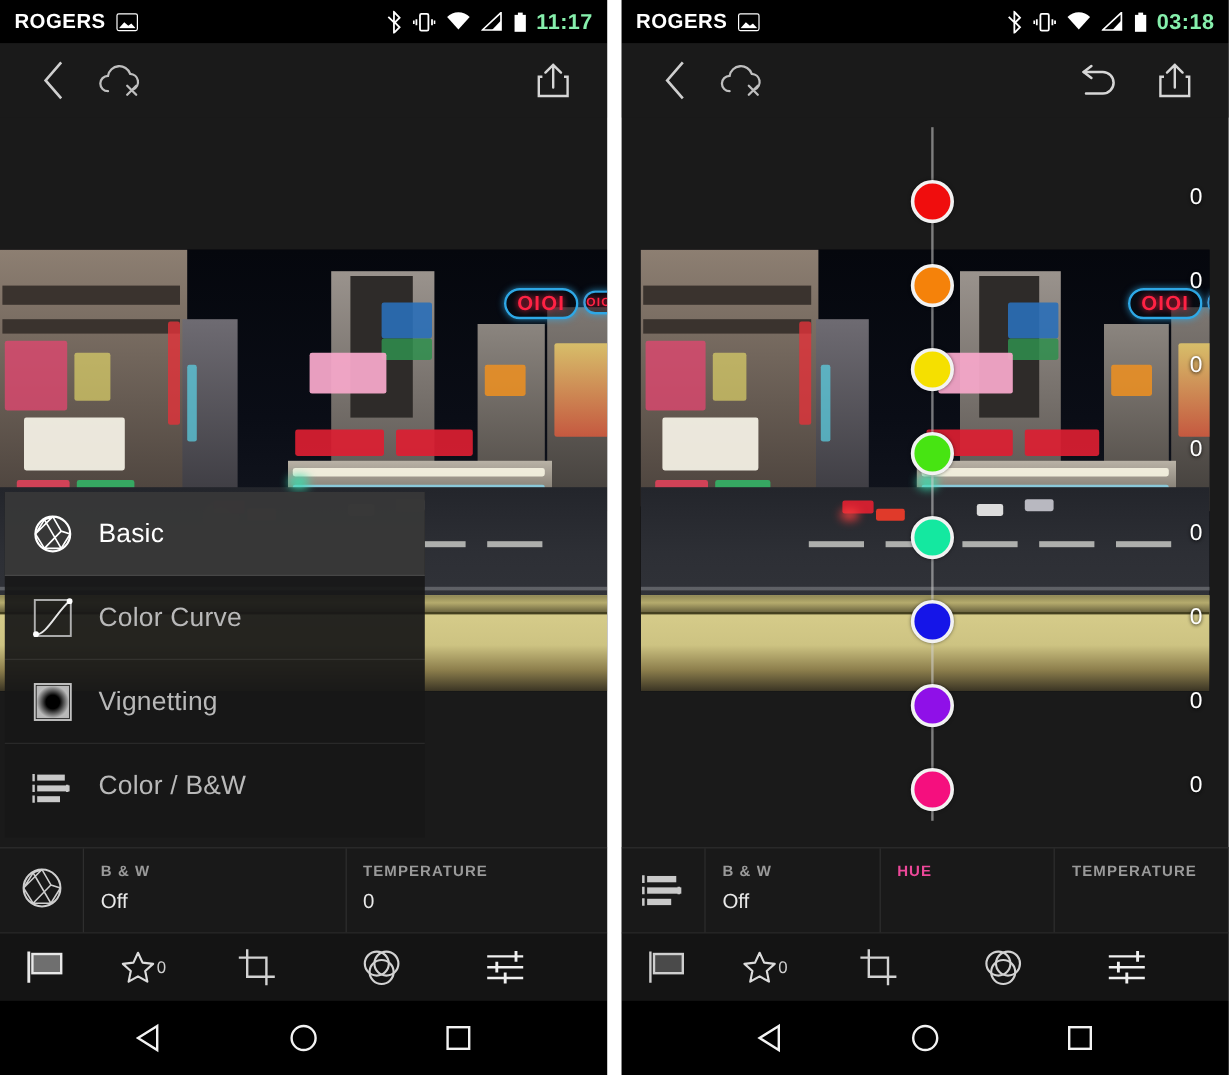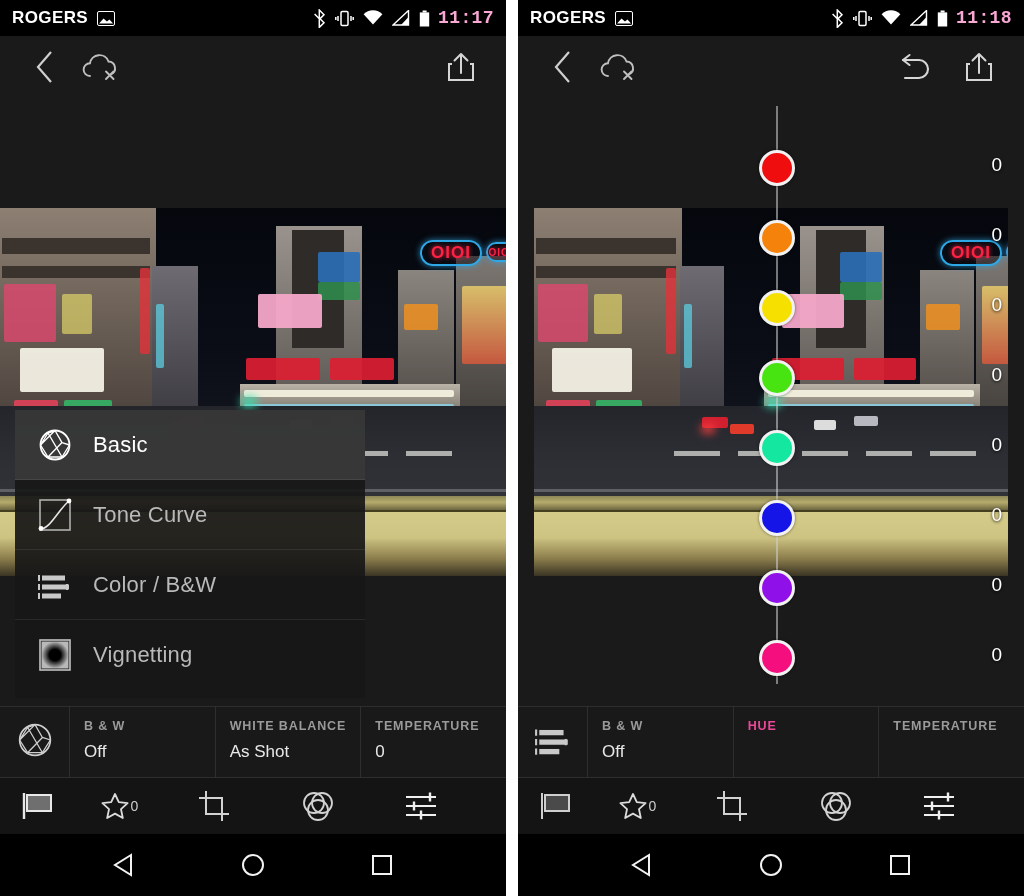--- a/index.html
+++ b/index.html
@@ -33,21 +33,21 @@
     margin-left:9px; position:relative; overflow:hidden; flex:0 0 auto;
   }
   .sb-photo-icon::after{
     content:""; position:absolute; left:1px; bottom:1px; width:14px; height:7px;
     background:#fff;
     clip-path:polygon(0% 100%, 32% 28%, 56% 72%, 74% 44%, 100% 100%);
   }
   .sb-spacer{flex:1;}
   .sb-icons{display:flex; align-items:center; gap:9px;}
   .sb-ic{ display:block; }
-  .clock{ font-size:18px; font-weight:bold; margin-left:8px; color:#f9a8d4;font-family:Liberation Mono, monospace;}
+  .clock{ font-size:18px; font-weight:bold; margin-left:8px; color:#86efac;}
 
   
   .topbar {
     height:62px; display:flex; align-items:center; padding:0 22px;
     background:#1a1a1a; position:relative;
   }
   .tb-btn { width:46px; height:46px; display:flex; align-items:center; justify-content:center; }
   .tb-btn.first { margin-right:10px; }
   .tb-right { margin-left:auto; display:flex; align-items:center; gap:18px; }
 
@@ -84,21 +84,21 @@
     color:#ff2244; font-family:"Liberation Sans",sans-serif; font-weight:bold;
     display:flex; align-items:center; justify-content:center;
     background:rgba(10,12,20,.55); letter-spacing:1px;
     box-shadow:0 0 6px rgba(46,168,230,.75);
     text-shadow:0 0 5px rgba(255,40,70,.9);
   }
   .car { position:absolute; border-radius:2px; }
 
   
   .menu {
-    position:absolute; left:15px; top:410px; width:350px; height:288px;
+    position:absolute; left:4px; top:410px; width:350px; height:288px;
     background:rgba(24,24,24,0.93); z-index:30;
   }
   .menu-item {
     height:70px; display:flex; align-items:center; padding-left:14px;
     border-bottom:1px solid rgba(255,255,255,.08);
   }
   .menu-item:last-child{ border-bottom:none; }
   .menu-item.active { background:rgba(58,58,58,0.92); }
   .menu-ico { width:52px; display:flex; align-items:center; justify-content:center; flex:0 0 52px; }
   .menu-label { font-size:22px; color:#b9b9b9; margin-left:12px; letter-spacing:.2px; }
@@ -281,67 +281,63 @@
       </div>
       <div class="menu-item">
         <span class="menu-ico">
           <svg width="34" height="34" viewBox="0 0 34 34">
             <rect x="2" y="2" width="30" height="30" fill="none" stroke="#b0b0b0" stroke-width="1.6"></rect>
             <path d="M2.5 31 C12 31 20 12 31.5 2.5" fill="none" stroke="#e6e6e6" stroke-width="1.6"></path>
             <circle cx="3" cy="30.5" r="2.4" fill="#fff"></circle>
             <circle cx="31" cy="3" r="2.4" fill="#fff"></circle>
           </svg>
         </span>
-        <span class="menu-label">Tone Curve</span>
-      </div>
-      <div class="menu-item">
-        <span class="menu-ico">
-          <svg width="36" height="30" viewBox="0 0 36 30">
-            <path d="M2 5 L2 11 M2 14 L2 20 M2 23 L2 29" stroke="#c9c9c9" stroke-width="2"></path>
-            <rect x="5" y="5.5" width="23" height="5" fill="#c9c9c9"></rect>
-            <rect x="5" y="14.5" width="27" height="5" fill="#c9c9c9"></rect>
-            <rect x="5" y="23.5" width="19" height="5" fill="#c9c9c9"></rect>
-            <path d="M30 14 L30 20" stroke="#c9c9c9" stroke-width="2"></path>
-          </svg>
-        </span>
-        <span class="menu-label">Color / B&amp;W</span>
+        <span class="menu-label">Color Curve</span>
       </div>
       <div class="menu-item">
         <span class="menu-ico">
           <svg width="34" height="34" viewBox="0 0 34 34">
             <rect x="2" y="2" width="30" height="30" fill="none" stroke="#c2c2c2" stroke-width="1.6"></rect>
             <defs>
                 <radialGradient id="vg">
                   <stop offset="42%" stop-color="#000"></stop>
                   <stop offset="100%" stop-color="#b9b9b9"></stop>
                 </radialGradient>
               </defs>
             <rect x="3.5" y="3.5" width="27" height="27" fill="url(#vg)"></rect>
           </svg>
         </span>
         <span class="menu-label">Vignetting</span>
       </div>
+      <div class="menu-item">
+        <span class="menu-ico">
+          <svg width="36" height="30" viewBox="0 0 36 30">
+            <path d="M2 5 L2 11 M2 14 L2 20 M2 23 L2 29" stroke="#c9c9c9" stroke-width="2"></path>
+            <rect x="5" y="5.5" width="23" height="5" fill="#c9c9c9"></rect>
+            <rect x="5" y="14.5" width="27" height="5" fill="#c9c9c9"></rect>
+            <rect x="5" y="23.5" width="19" height="5" fill="#c9c9c9"></rect>
+            <path d="M30 14 L30 20" stroke="#c9c9c9" stroke-width="2"></path>
+          </svg>
+        </span>
+        <span class="menu-label">Color / B&amp;W</span>
+      </div>
     </div>
 
     <div class="valbar">
       <div class="vb-icon">
         <span>
           <svg width="36" height="36" viewBox="0 0 34 34">
             <circle cx="17" cy="17" r="14.5" fill="none" stroke="#cfcfcf" stroke-width="1.6"></circle>
             <path d="M17 2.5 L24 14.6 M24 14.6 L31.5 17 M31.5 17 L24 29 M24 29 L10 29 M10 29 L2.5 17 M2.5 17 L10 5 M10 5 L17 2.5 M10 5 L24 29 M10 29 L24 14.6 M2.5 17 L17 2.5" fill="none" stroke="#cfcfcf" stroke-width="1.2"></path>
           </svg>
         </span>
       </div>
       <div class="vb-cell">
         <span class="vb-title">B &amp; W</span>
         <span class="vb-value">Off</span>
-      </div>
-      <div class="vb-cell">
-        <span class="vb-title">WHITE BALANCE</span>
-        <span class="vb-value">As Shot</span>
       </div>
       <div class="vb-cell">
         <span class="vb-title">TEMPERATURE</span>
         <span class="vb-value">0</span>
       </div>
     </div>
 
     <div class="apptools">
       <span class="at-btn" style="width:76px;">
         <svg width="34" height="28" viewBox="0 0 34 28">
@@ -415,21 +411,21 @@
         </svg>
         <svg class="sb-ic" width="18" height="16" viewBox="0 0 18 16">
           <path d="M1 15 L16.5 15 L16.5 0.5 Z" fill="none" stroke="#fff" stroke-width="1.4"></path>
           <path d="M9 15 L16.5 15 L16.5 7 Z" fill="#fff"></path>
         </svg>
         <svg class="sb-ic" width="11" height="17" viewBox="0 0 11 17">
           <rect x="3.6" y="0.5" width="4" height="2" fill="#fff"></rect>
           <rect x="0.8" y="2.4" width="9.4" height="14.1" fill="#fff"></rect>
         </svg>
       </span>
-      <span class="clock">11:18</span>
+      <span class="clock">03:18</span>
     </div>
 
     <div class="topbar">
       <span class="tb-btn first">
         <svg width="22" height="34" viewBox="0 0 22 34">
             <path d="M17 2 L4 17 L17 32" fill="none" stroke="#cfcfcf" stroke-width="2.2"></path>
           </svg>
       </span>
       <span class="tb-btn">
         <svg width="44" height="32" viewBox="0 0 44 32">

